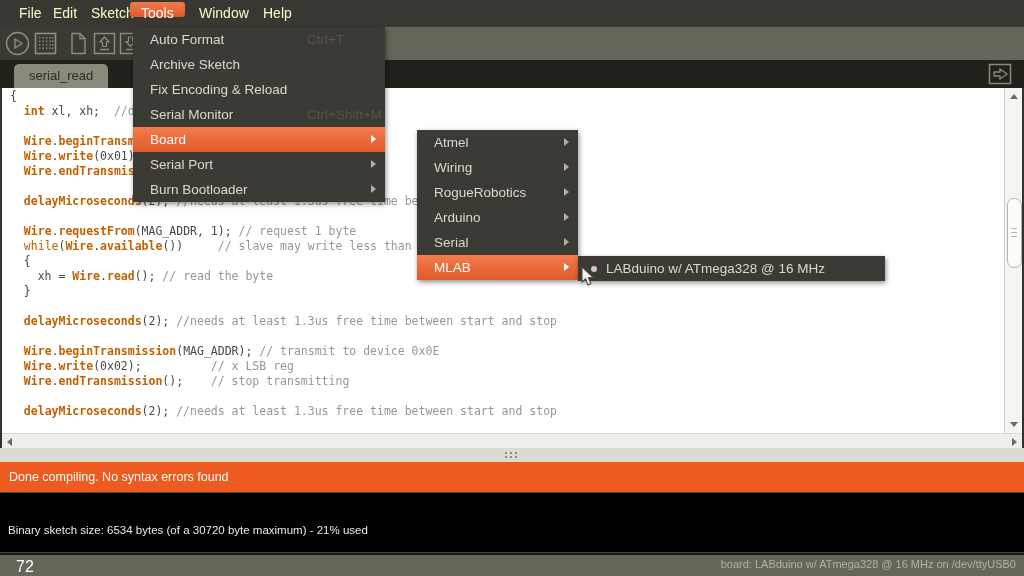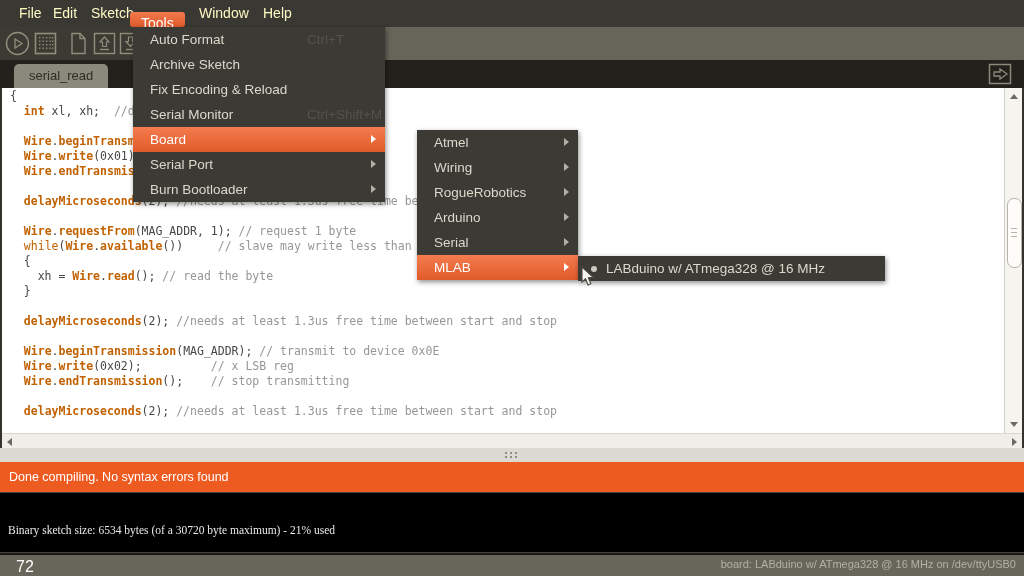--- a/index.html
+++ b/index.html
@@ -1,21 +1,21 @@
 <!DOCTYPE html>
 <html><head>
 <meta charset="utf-8">
 <style>
   html,body{margin:0;padding:0;}
   body{width:1024px;height:576px;position:relative;overflow:hidden;
        background:#66655a;font-family:"Liberation Sans","DejaVu Sans",sans-serif;}
   
   #menubar{position:absolute;left:0;top:0;width:1024px;height:27px;background:#3a3833;z-index:10;}
   .mb-item{position:absolute;top:0;height:27px;line-height:27px;color:#fef9c3;font-size:14px;padding:0 11px;}
-  .mb-item.active{background:linear-gradient(#f27a4c,#e05a2a);color:#fff;border-radius:3px;top:12px;height:15px;line-height:23px;}
+  .mb-item.active{background:linear-gradient(#f27a4c,#e05a2a);color:#fff;border-radius:3px;top:2px;height:15px;line-height:23px;}
   
   #toolbar{position:absolute;left:0;top:27px;width:1024px;height:33px;background:#66655a;}
   #toolbar-dark{position:absolute;left:0;top:0;width:146px;height:33px;background:#3c3b33;}
   .tb-btn{position:absolute;top:4px;width:25px;height:25px;}
   
   #tabstrip{position:absolute;left:0;top:60px;width:1024px;height:28px;background:#22211c;}
   #tab{position:absolute;left:14px;top:4px;height:24px;background:#8b897b;color:#2e2d27;
        font-size:13px;line-height:24px;padding:0 15px;border-radius:5px 5px 0 0;}
   #tab-menu-btn{position:absolute;right:12px;top:3px;width:24px;height:22px;}
   
@@ -36,21 +36,21 @@
   .sc-arrow{position:absolute;width:0;height:0;}
   #hscroll{position:absolute;left:2px;top:433px;width:1020px;height:15px;background:#f0eee8;border-top:1px solid #d8d6cf;box-sizing:border-box;}
   
   #splitter{position:absolute;left:0;top:448px;width:1024px;height:14px;background:#dcdad3;}
   .grip-dot{position:absolute;width:2px;height:2px;background:#8f8d82;}
   
   #statusbar{position:absolute;left:0;top:462px;width:1024px;height:30px;background:#ee5b20;color:#fff;
              font-size:12.5px;line-height:30px;padding-left:9px;box-sizing:border-box;}
   #console{position:absolute;left:0;top:492px;width:1024px;height:61px;background:#000;
            border-top:1px solid #45443c;border-bottom:1px solid #45443c;box-sizing:border-box;}
-  #console-text{position:absolute;left:8px;top:31px;color:#eaeaea;font-family:Liberation Serif, serif;font-size:11.5px;}
+  #console-text{position:absolute;left:8px;top:31px;color:#eaeaea;font-family:Liberation Sans, sans-serif;font-size:11.5px;}
   #footer{position:absolute;left:0;top:553px;width:1024px;height:23px;background:#67665b;border-top:2px solid #191813;box-sizing:border-box;}
   #footer-line{position:absolute;left:16px;top:3px;color:#fff;font-size:16px;}
   #footer-board{position:absolute;right:8px;top:3px;color:#b2b1a4;font-size:11px;}
   
   .menu-panel{position:absolute;background:#3b3a34;z-index:40;box-shadow:1px 2px 5px rgba(0,0,0,0.45);}
   #tools-menu{left:133px;top:27px;width:252px;}
   #board-menu{left:417px;top:130px;width:161px;}
   #mlab-menu{left:578px;top:256px;width:307px;}
   .menu-item{position:relative;height:25px;line-height:25px;font-size:13.5px;color:#dcd8cc;padding-left:17px;}
   .menu-item.sel{background:linear-gradient(#f47c4e,#e05a2a);color:#fff;}

